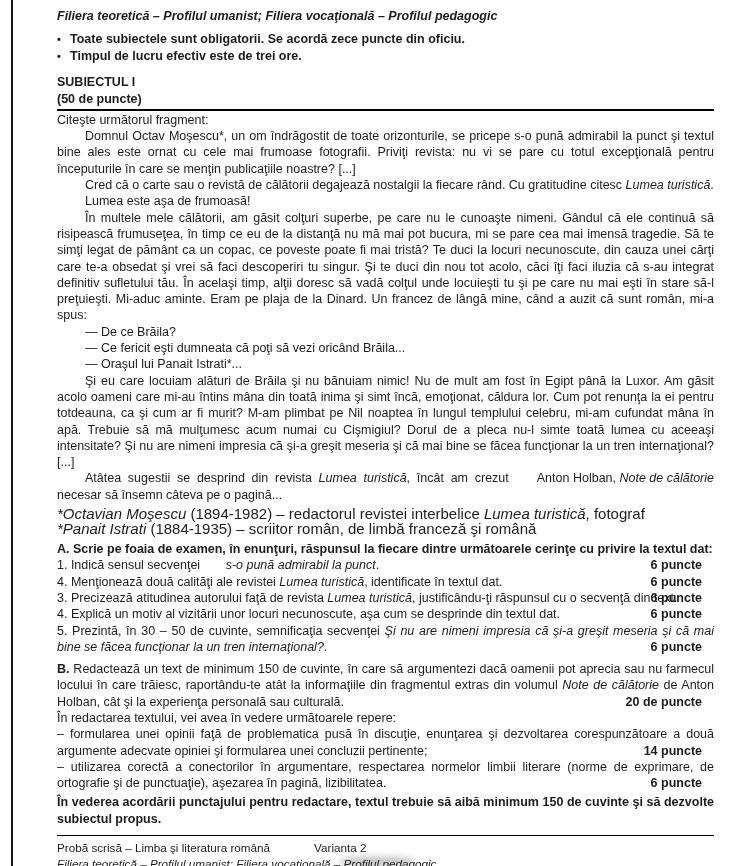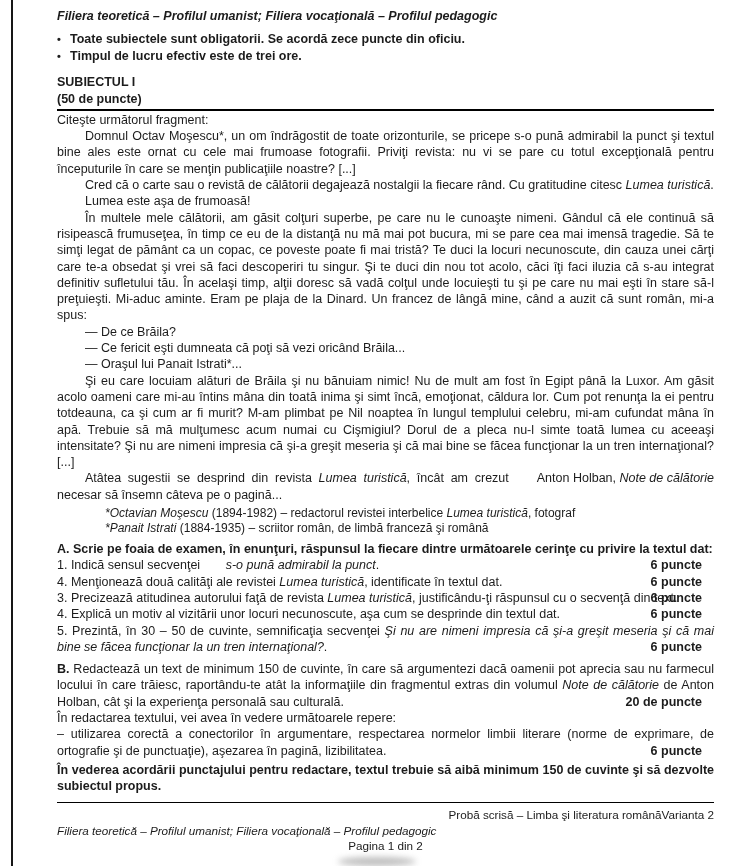--- a/index.html
+++ b/index.html
@@ -13,29 +13,29 @@
   .scan-smudge{position:absolute;left:338px;top:857px;width:78px;height:9px;background:#8a8a8a;border-radius:50%;filter:blur(3px);opacity:.55;}
   .content{position:absolute;left:57px;top:4px;width:657px;}
   .hdr{font-weight:bold;font-style:italic;margin:4px 0 7px 0;}
   .bullets{margin:0 0 6px 0;}
   .bullet{font-weight:bold;position:relative;padding-left:13px;line-height:17px;}
   .bullet::before{content:"•";position:absolute;left:0;top:0;font-size:11px;}
   .subjrow{display:flex;justify-content:space-between;font-weight:bold;border-bottom:2px solid #000;padding:3px 0 2px 0;margin-top:3px;flex-direction:column;}
   .readinstr{font-weight:normal;padding:1px 0 0 0;}
   .frag p{margin:0;text-align:justify;text-indent:28px;}
   .attr{float:right;}
-  .footnotes{font-size:12px;line-height:15px;margin-top:3px;margin-left:48px;}
+  .footnotes{font-size:15px;line-height:15px;margin-top:3px;}
   .footnotes div{text-align:left;}
   .sec-head{font-weight:bold;text-align:justify;margin-top:5px;}
   .q{position:relative;text-align:justify;}
   .q .pts{position:absolute;right:12px;bottom:0;font-weight:bold;font-style:normal;}
   .b-block{margin-top:6px;}
   .note-bold{font-weight:bold;text-align:justify;margin-top:3px;}
   .footer{margin-top:8px;border-top:1px solid #000;padding-top:4px;font-size:11.7px;line-height:15.5px;}
-  .footer-row{display:flex;justify-content:flex-end;}
+  .footer-row{display:flex;justify-content:flex-start;gap:44px;}
   .footer .fil{font-style:italic;}
   .footer .pg{text-align:center;}
 </style>
 </head>
 <body>
 
 <div class="scan-line"></div>
 <div class="scan-smudge"></div>
 
 <div class="content">
@@ -94,20 +94,24 @@
     <span class="pts">6 puncte</span>
   </div>
 
   <div class="b-block">
     <div class="q">
       <span><span style="font-weight: bold;">B.</span><span> Redactează un text de minimum 150 de cuvinte, în care să argumentezi dacă oamenii pot aprecia sau nu farmecul locului în care trăiesc, raportându-te atât la informaţiile din fragmentul extras din volumul </span><span style="font-style: italic;">Note de călătorie</span><span> de Anton Holban, cât şi la experienţa personală sau culturală.</span></span>
       <span class="pts">20 de puncte</span>
     </div>
     <div>În redactarea textului, vei avea în vedere următoarele repere:</div>
     <div class="q">
+      <span><span>– formularea unei opinii faţă de problematica pusă în discuţie, enunţarea şi dezvoltarea corespunzătoare a două argumente adecvate opiniei şi formularea unei concluzii pertinente;</span></span>
+      <span class="pts">14 puncte</span>
+    </div>
+    <div class="q">
       <span><span>– utilizarea corectă a conectorilor în argumentare, respectarea normelor limbii literare (norme de exprimare, de ortografie şi de punctuaţie), aşezarea în pagină, lizibilitatea.</span></span>
       <span class="pts">6 puncte</span>
     </div>
     <div class="note-bold">În vederea acordării punctajului pentru redactare, textul trebuie să aibă minimum 150 de cuvinte şi să dezvolte subiectul propus.</div>
   </div>
 
   <div class="footer">
     <div class="footer-row">
       <span>Probă scrisă – Limba şi literatura română</span>
       <span>Varianta 2</span>

